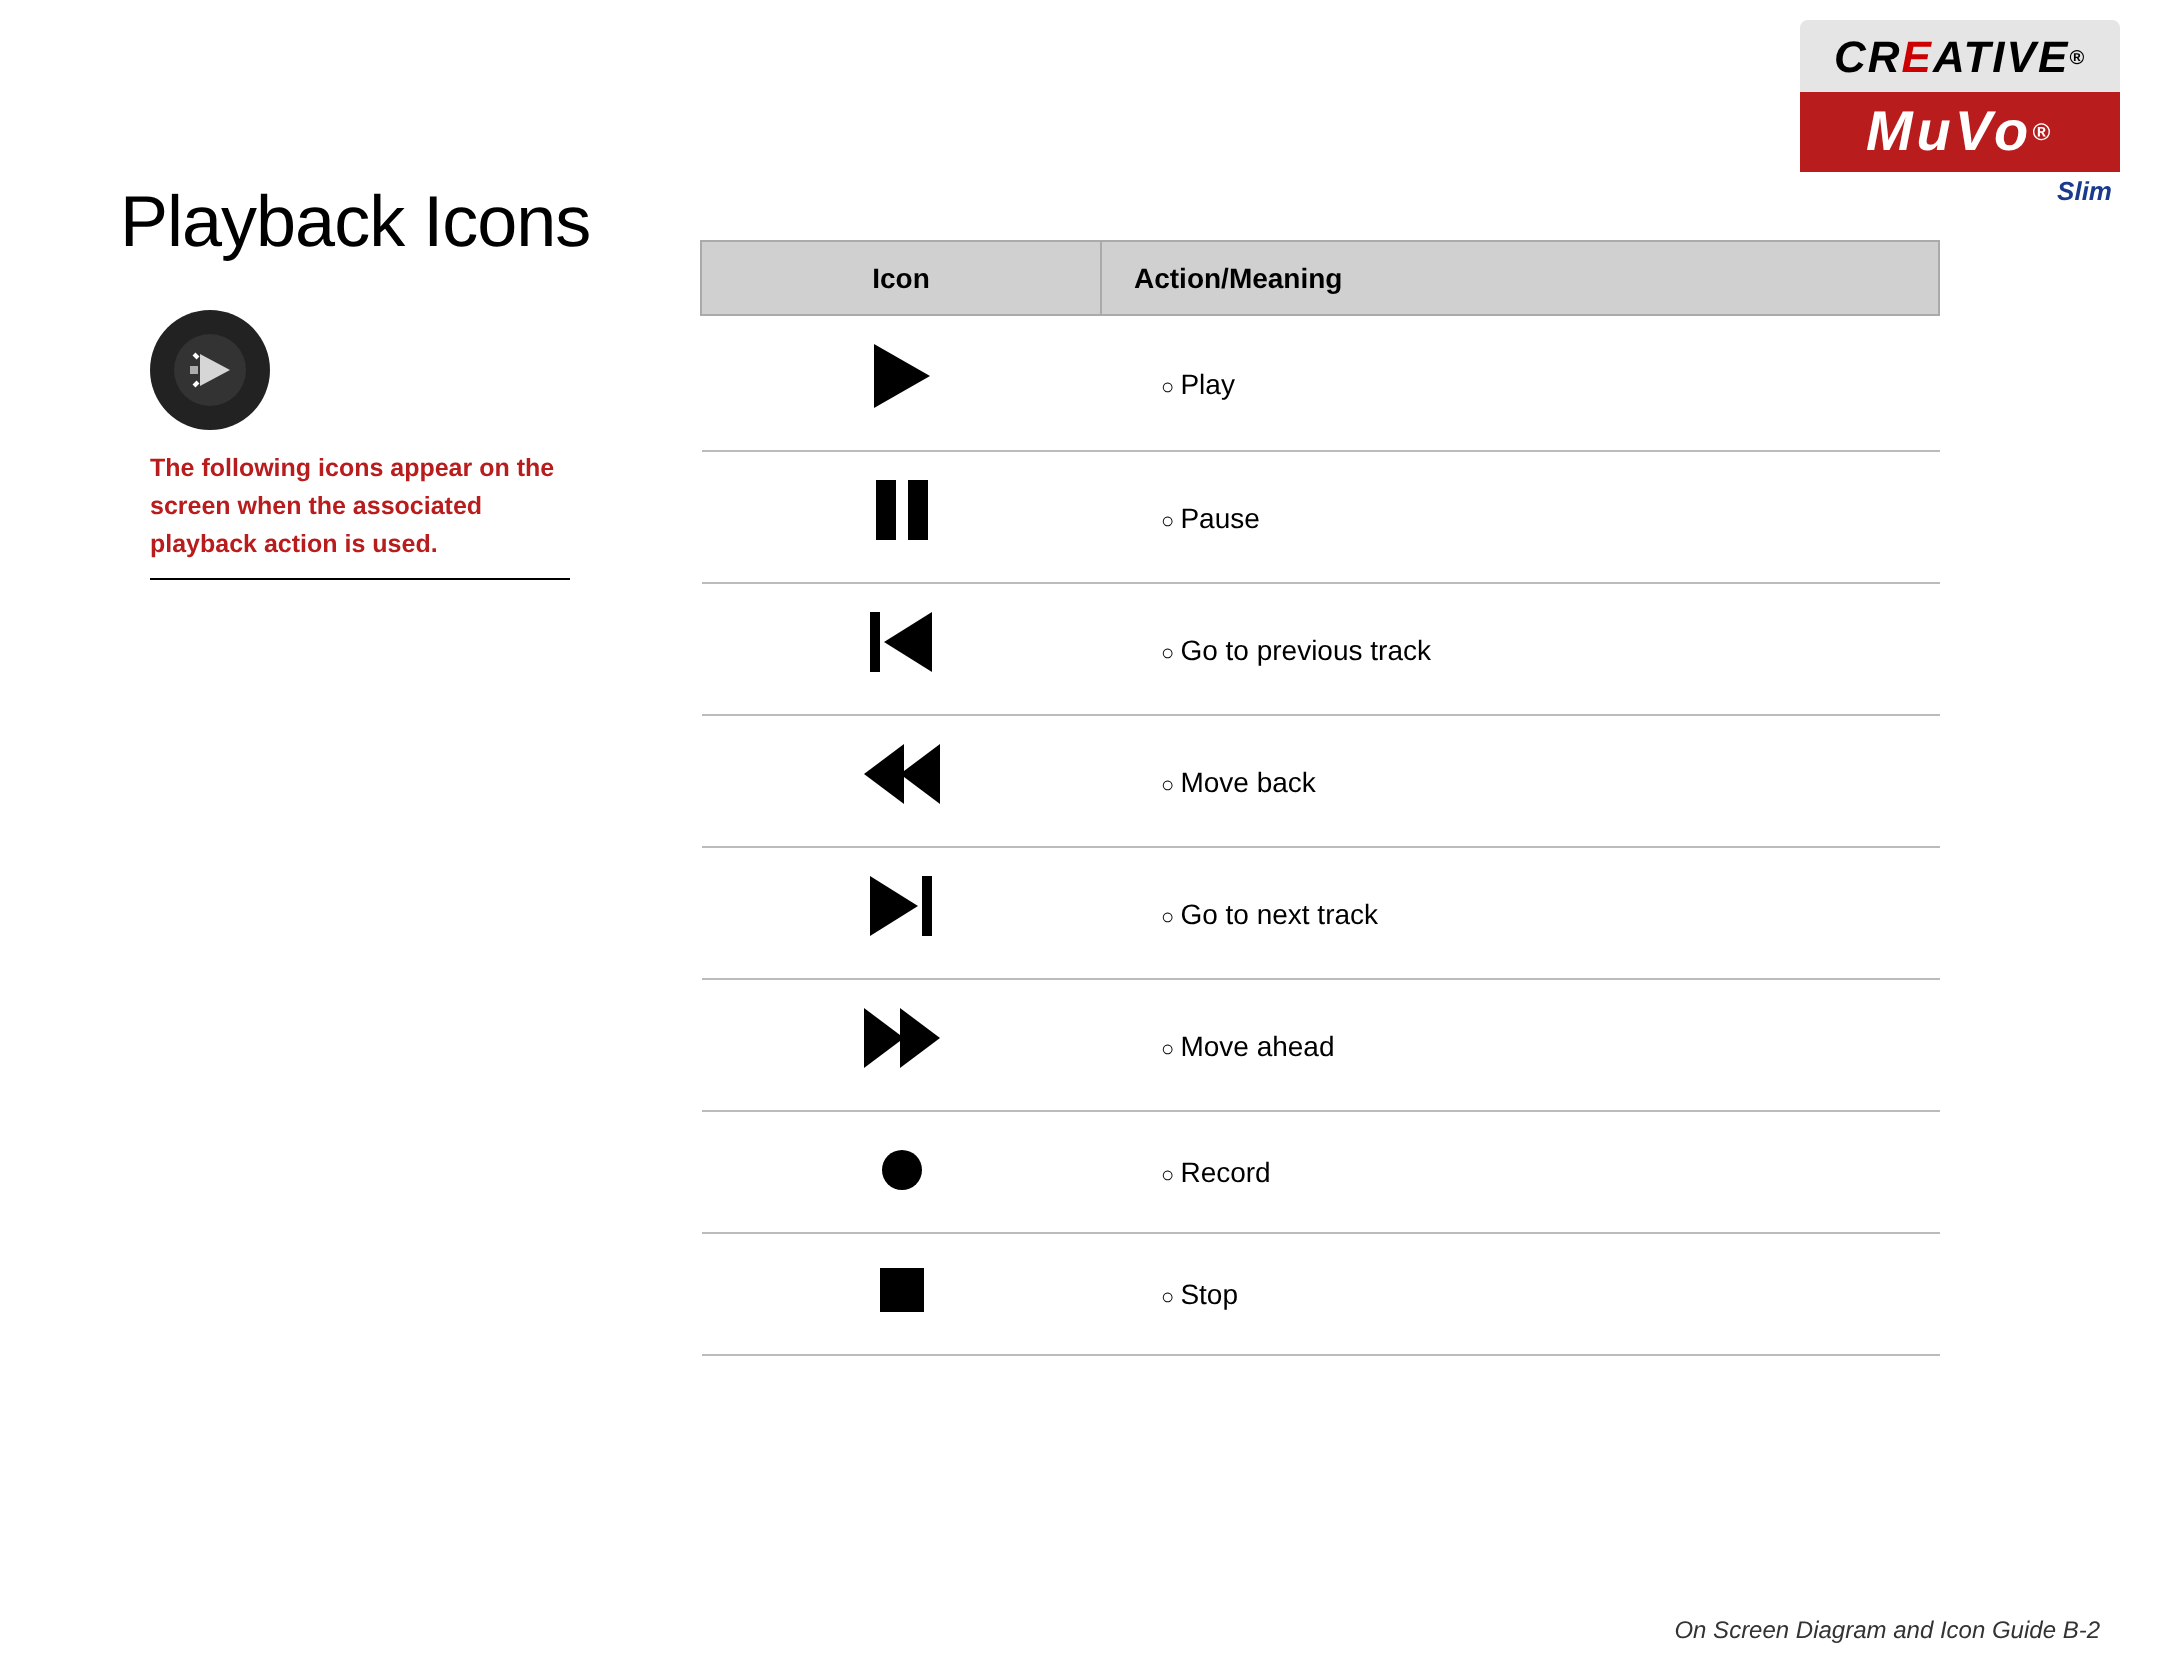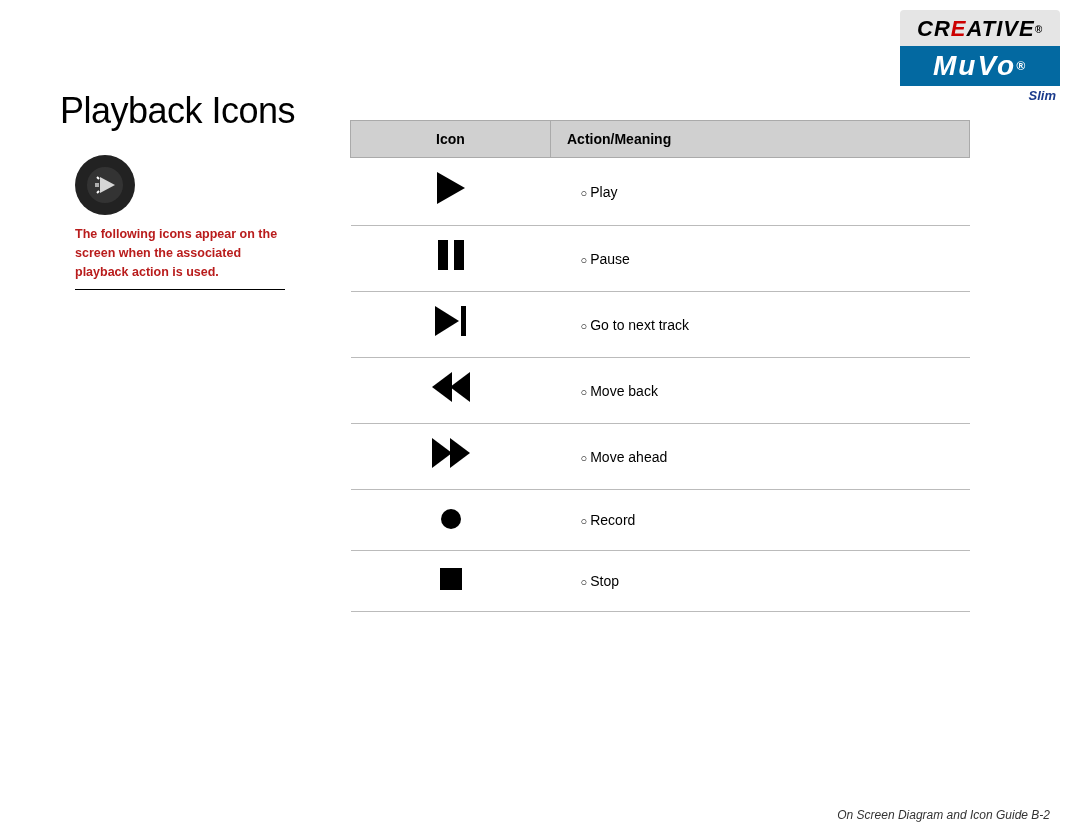--- a/index.html
+++ b/index.html
@@ -34,21 +34,21 @@
       align-items: center;
       justify-content: center;
       border-radius: 4px 4px 0 0;
     }
 
     .logo-creative .e-slash {
       color: #cc0000;
     }
 
     .logo-muvo {
-      background: #0369a1;
+      background: #b91c1c;
       color: #ffffff;
       font-size: 28px;
       font-weight: 900;
       font-style: italic;
       padding: 4px 12px;
       display: flex;
       align-items: center;
       justify-content: center;
       letter-spacing: 2px;
     }
@@ -339,43 +339,52 @@
       <tr>
         <td class="icon-cell">
           <span class="icon-pause">
             <span></span>
             <span></span>
           </span>
         </td>
         <td class="action-cell">Pause</td>
       </tr>
 
+      <tr>
+        <td class="icon-cell">
+          <span class="icon-prev">
+            <span class="bar"></span>
+            <span class="tri"></span>
+          </span>
+        </td>
+        <td class="action-cell">Go to previous track</td>
+      </tr>
+
+      <tr>
+        <td class="icon-cell">
+          <span class="icon-rewind">
+            <span class="tri1"></span>
+            <span class="tri2"></span>
+          </span>
+        </td>
+        <td class="action-cell">Move back</td>
+      </tr>
 
       <tr>
         <td class="icon-cell">
           <span class="icon-next">
             <span class="tri"></span>
             <span class="bar"></span>
           </span>
         </td>
         <td class="action-cell">Go to next track</td>
       </tr>
 
       <tr>
         <td class="icon-cell">
-          <span class="icon-rewind">
-            <span class="tri1"></span>
-            <span class="tri2"></span>
-          </span>
-        </td>
-        <td class="action-cell">Move back</td>
-      </tr>
-
-      <tr>
-        <td class="icon-cell">
           <span class="icon-forward">
             <span class="tri1"></span>
             <span class="tri2"></span>
           </span>
         </td>
         <td class="action-cell">Move ahead</td>
       </tr>
 
       <tr>
         <td class="icon-cell">

